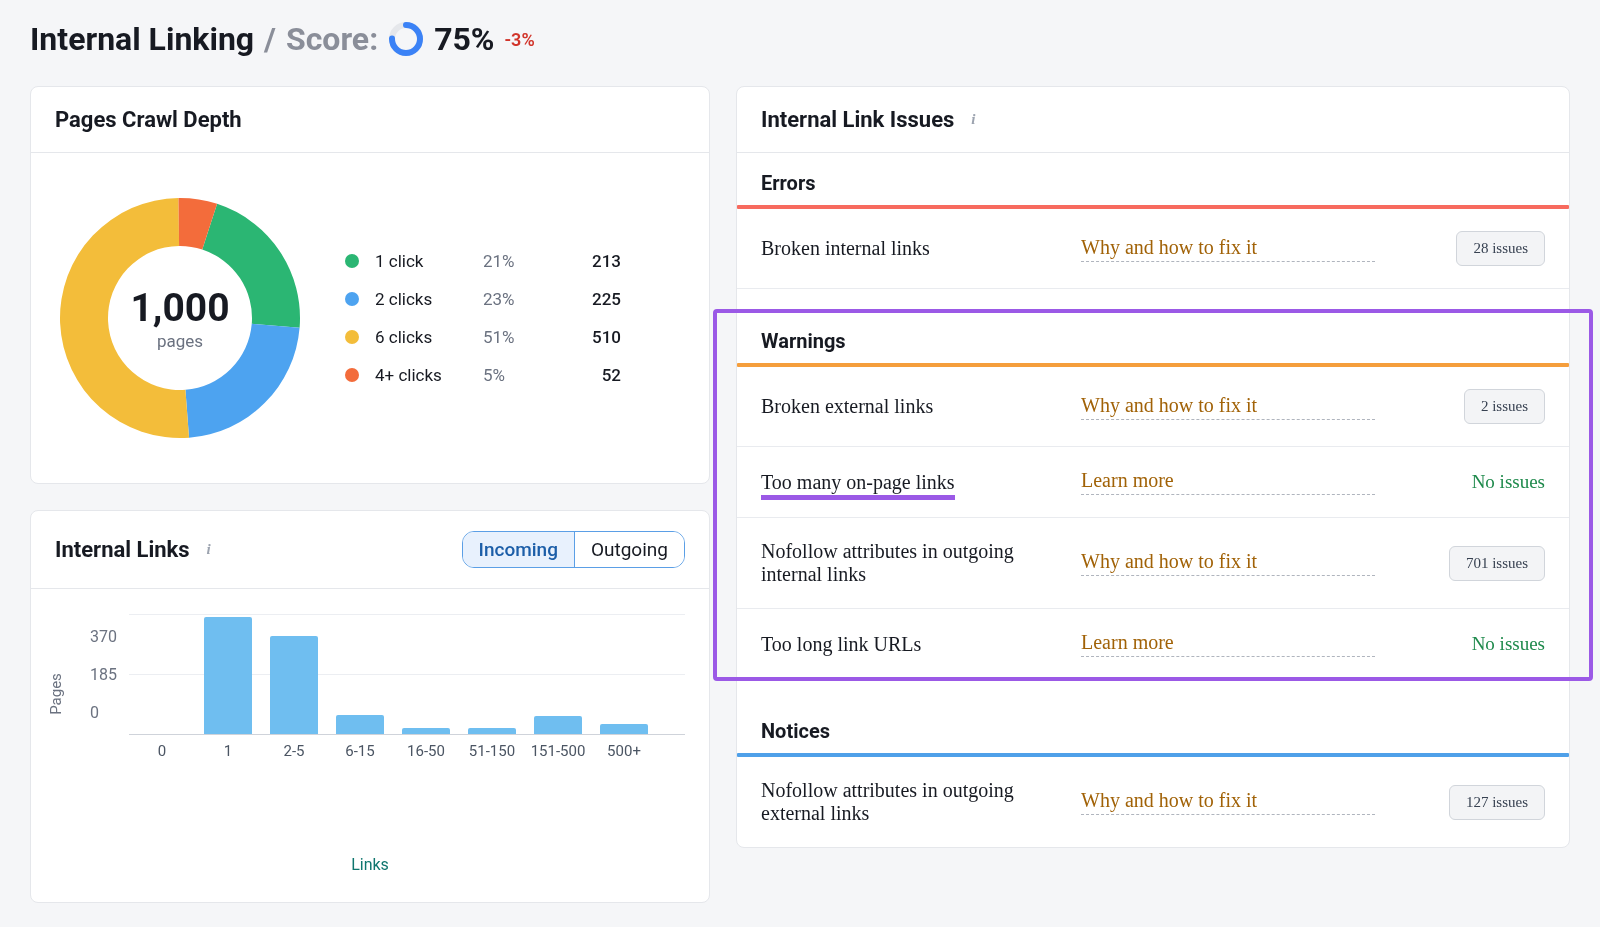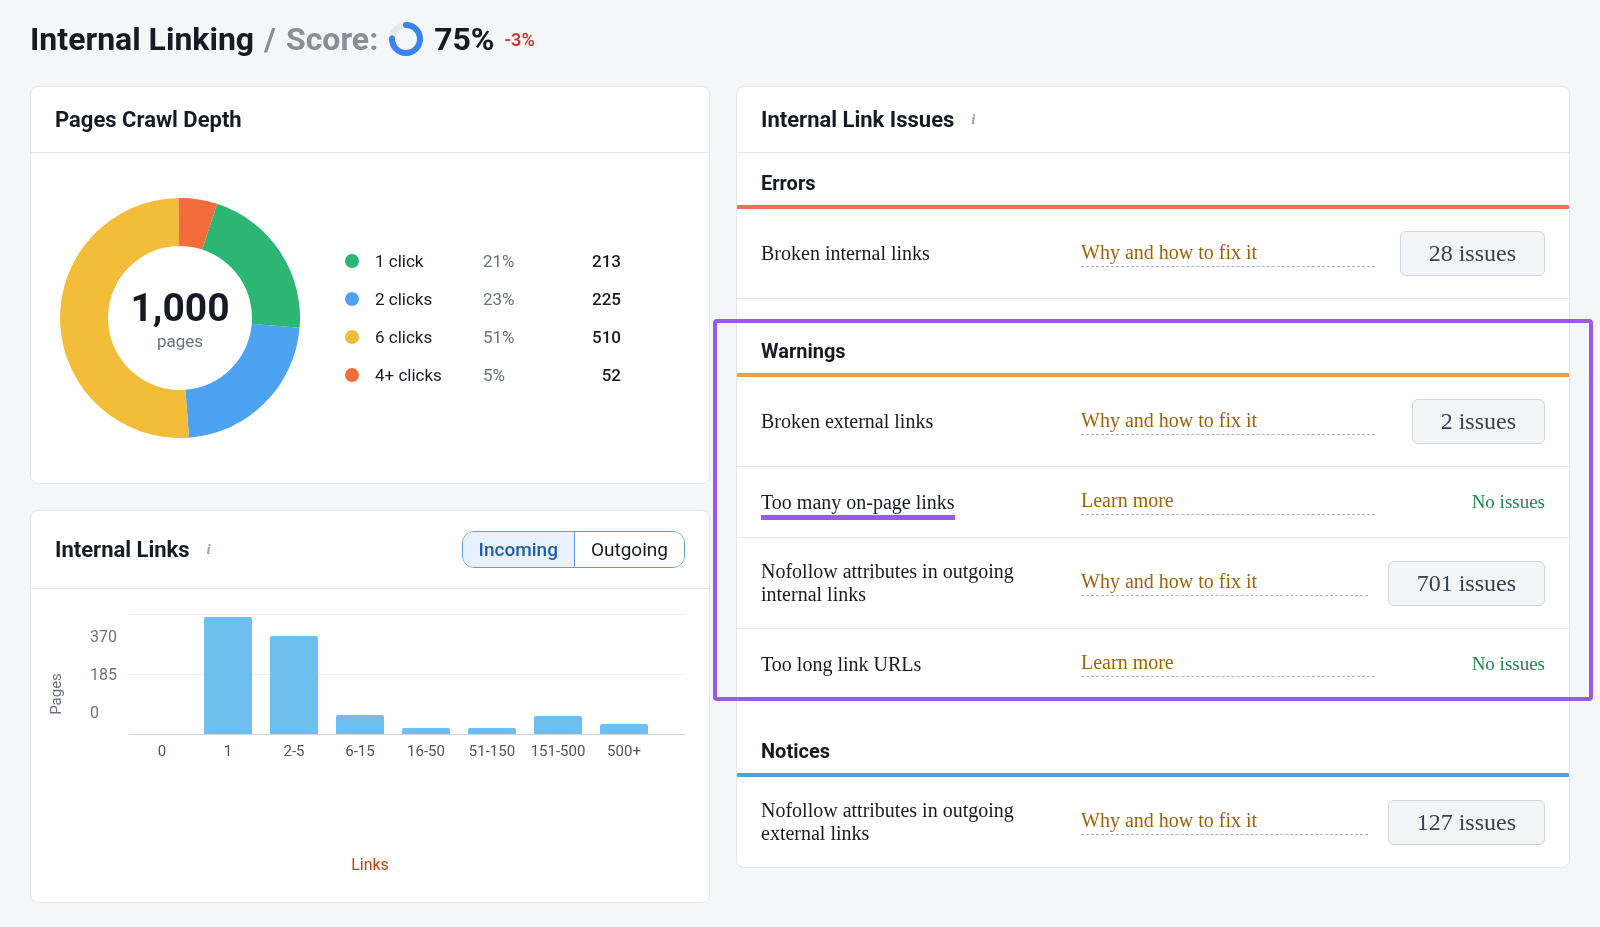--- a/index.html
+++ b/index.html
@@ -164,21 +164,21 @@
       position: absolute;
       top: 100%;
       margin-top: 8px;
       font-size: 15px;
       color: #4b5563;
       white-space: nowrap;
     }
     .x-axis-label {
       text-align: center;
       font-size: 16px;
-      color: #c2410c;
+      color: #0f766e;
       margin-top: 40px;
     }
     
     .issues-card .card-body { padding: 0; }
     .section-title {
       font-size: 20px;
       font-weight: 700;
       padding: 18px 24px 10px 24px;
     }
     .section-rule {
@@ -207,22 +207,22 @@
       cursor: pointer;
       text-align: left;
       flex: 1;
     }
     .issue-action { flex: 0 0 150px; text-align: right; display:flex; justify-content:flex-end; }
     .issue-btn {
       display: inline-block;
       background: #f3f4f6;
       border: 1px solid #d1d5db;
       border-radius: 6px;
-      padding: 8px 28px;
-      font-size: 24px;
+      padding: 8px 16px;
+      font-size: 15px;
       color: #374151;
       cursor: pointer;
       white-space: nowrap;
     }
     .no-issues { color: #1f8a4c; font-weight: 500; font-size: 19px; }
     .highlight-box {
       outline: 4px solid #9b59e6;
       outline-offset: -2px;
       border-radius: 2px;
     }

